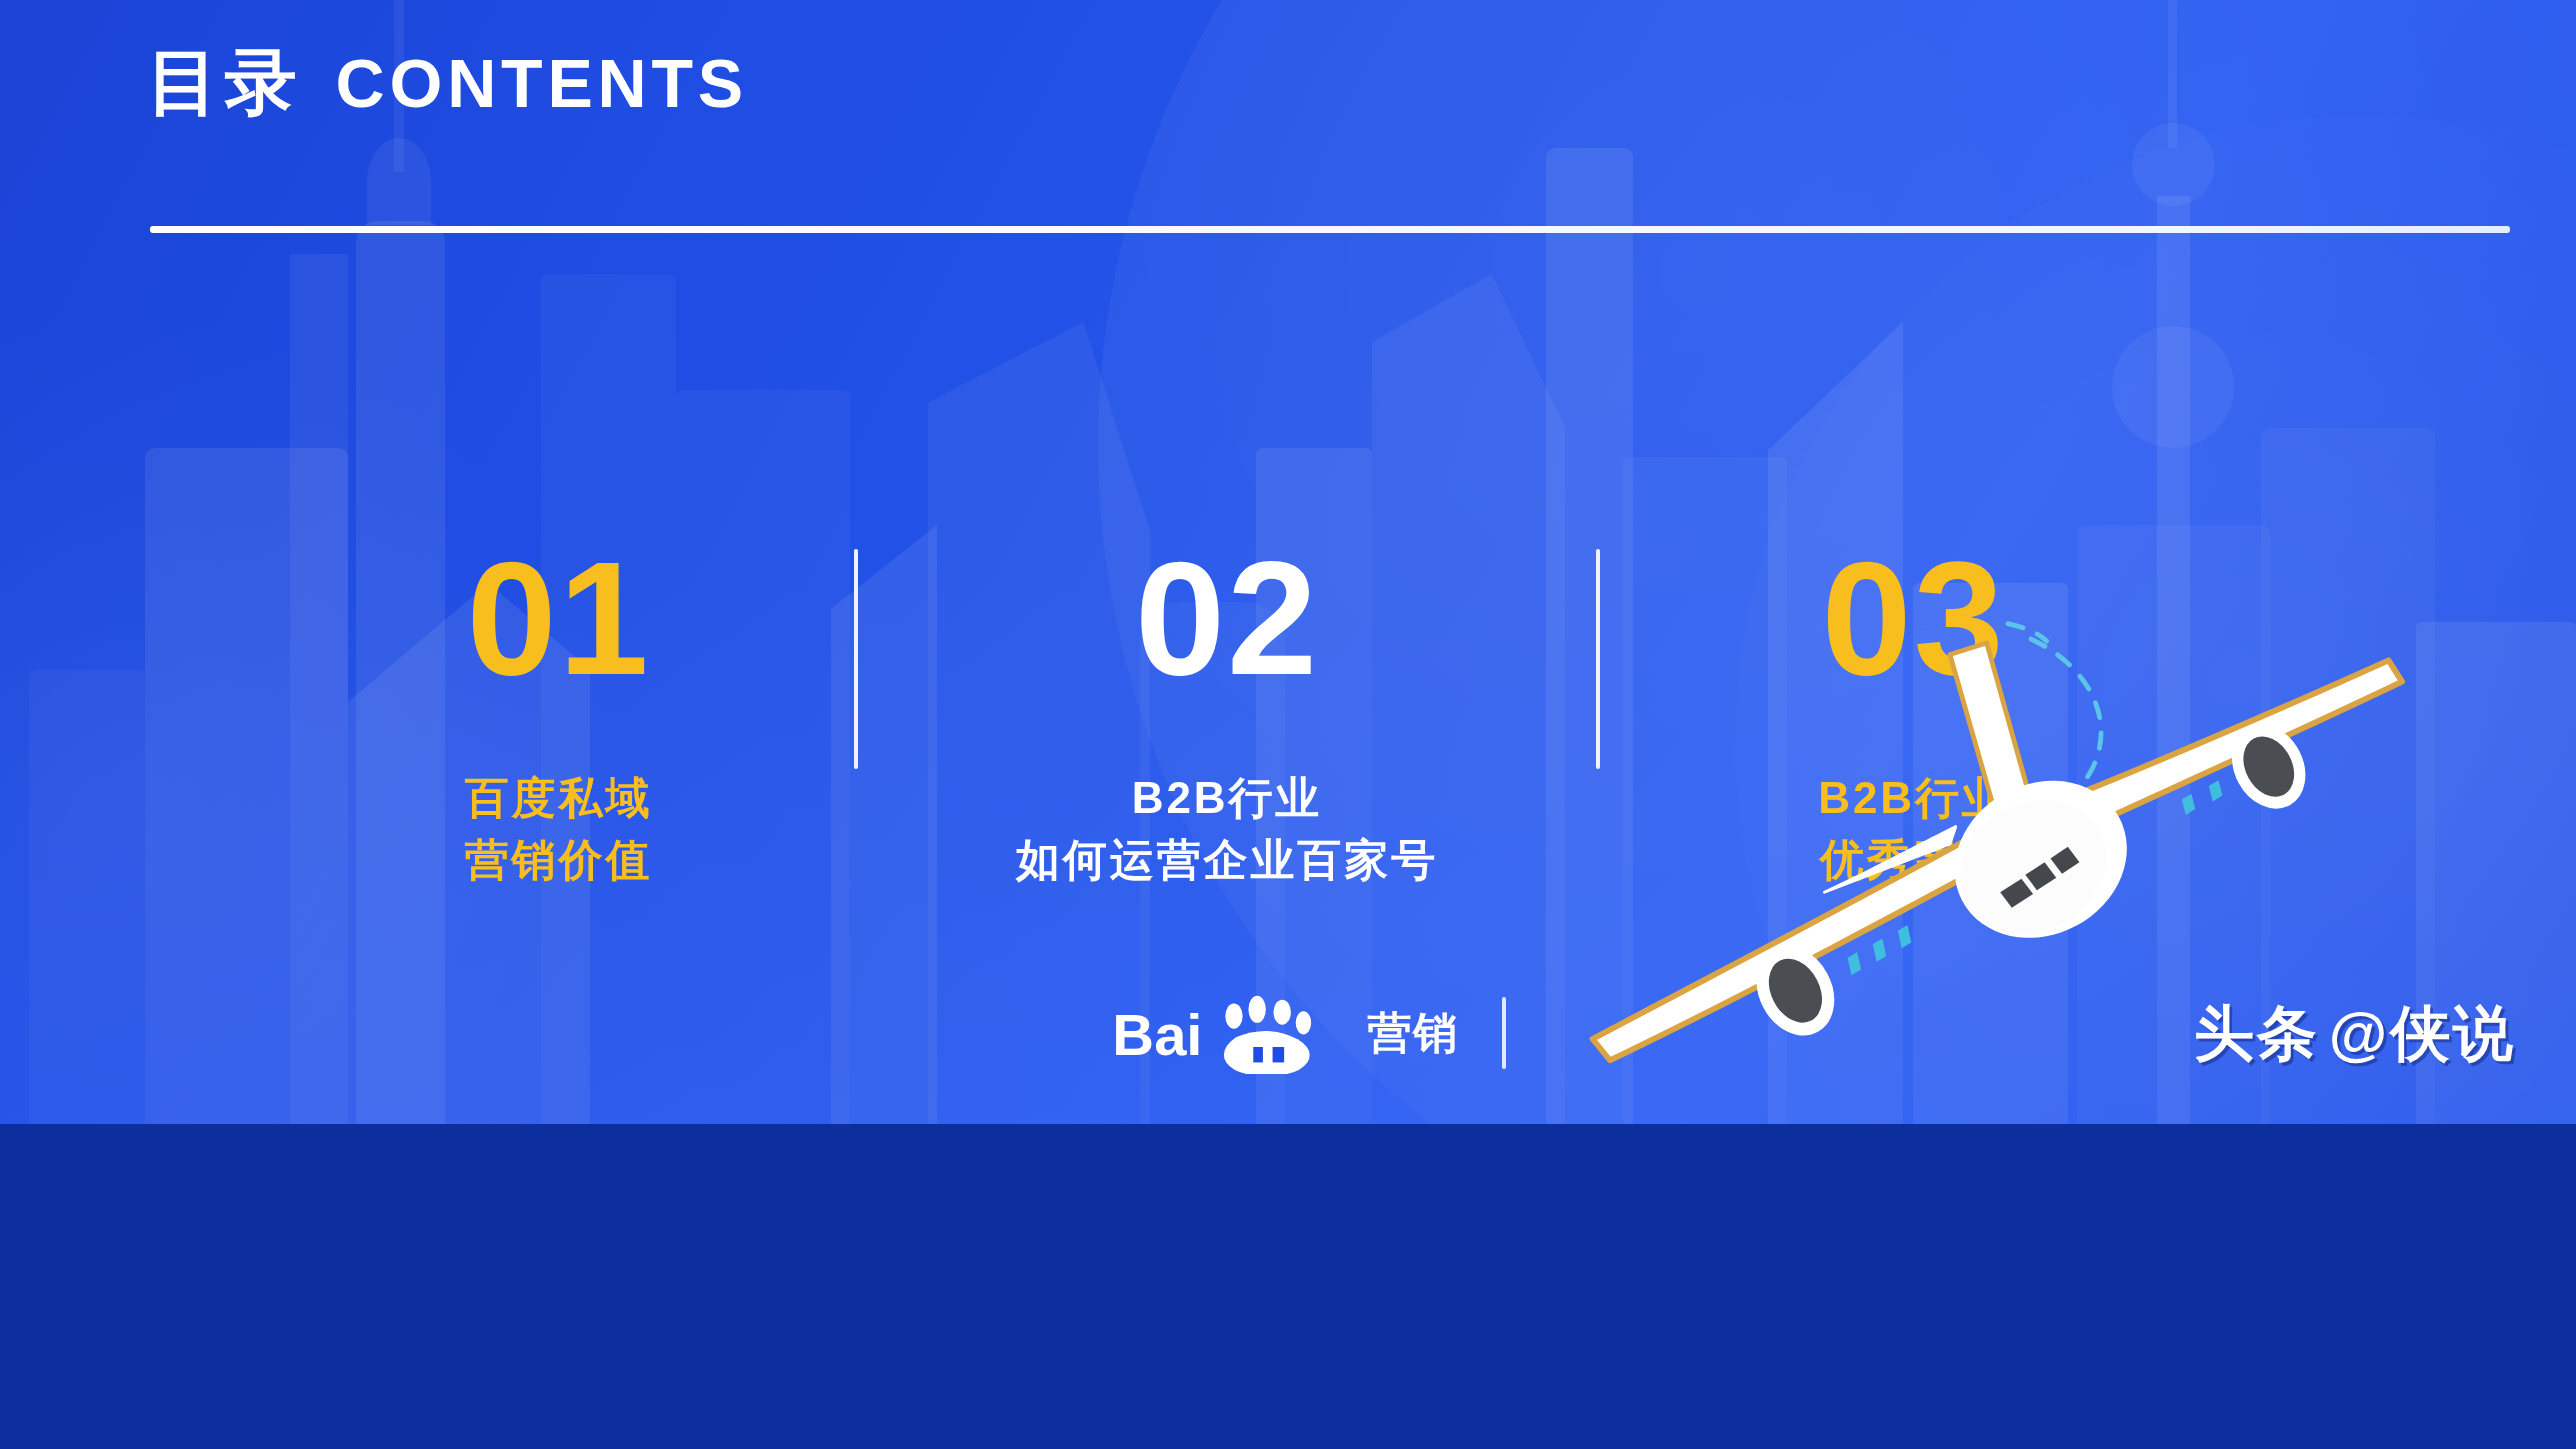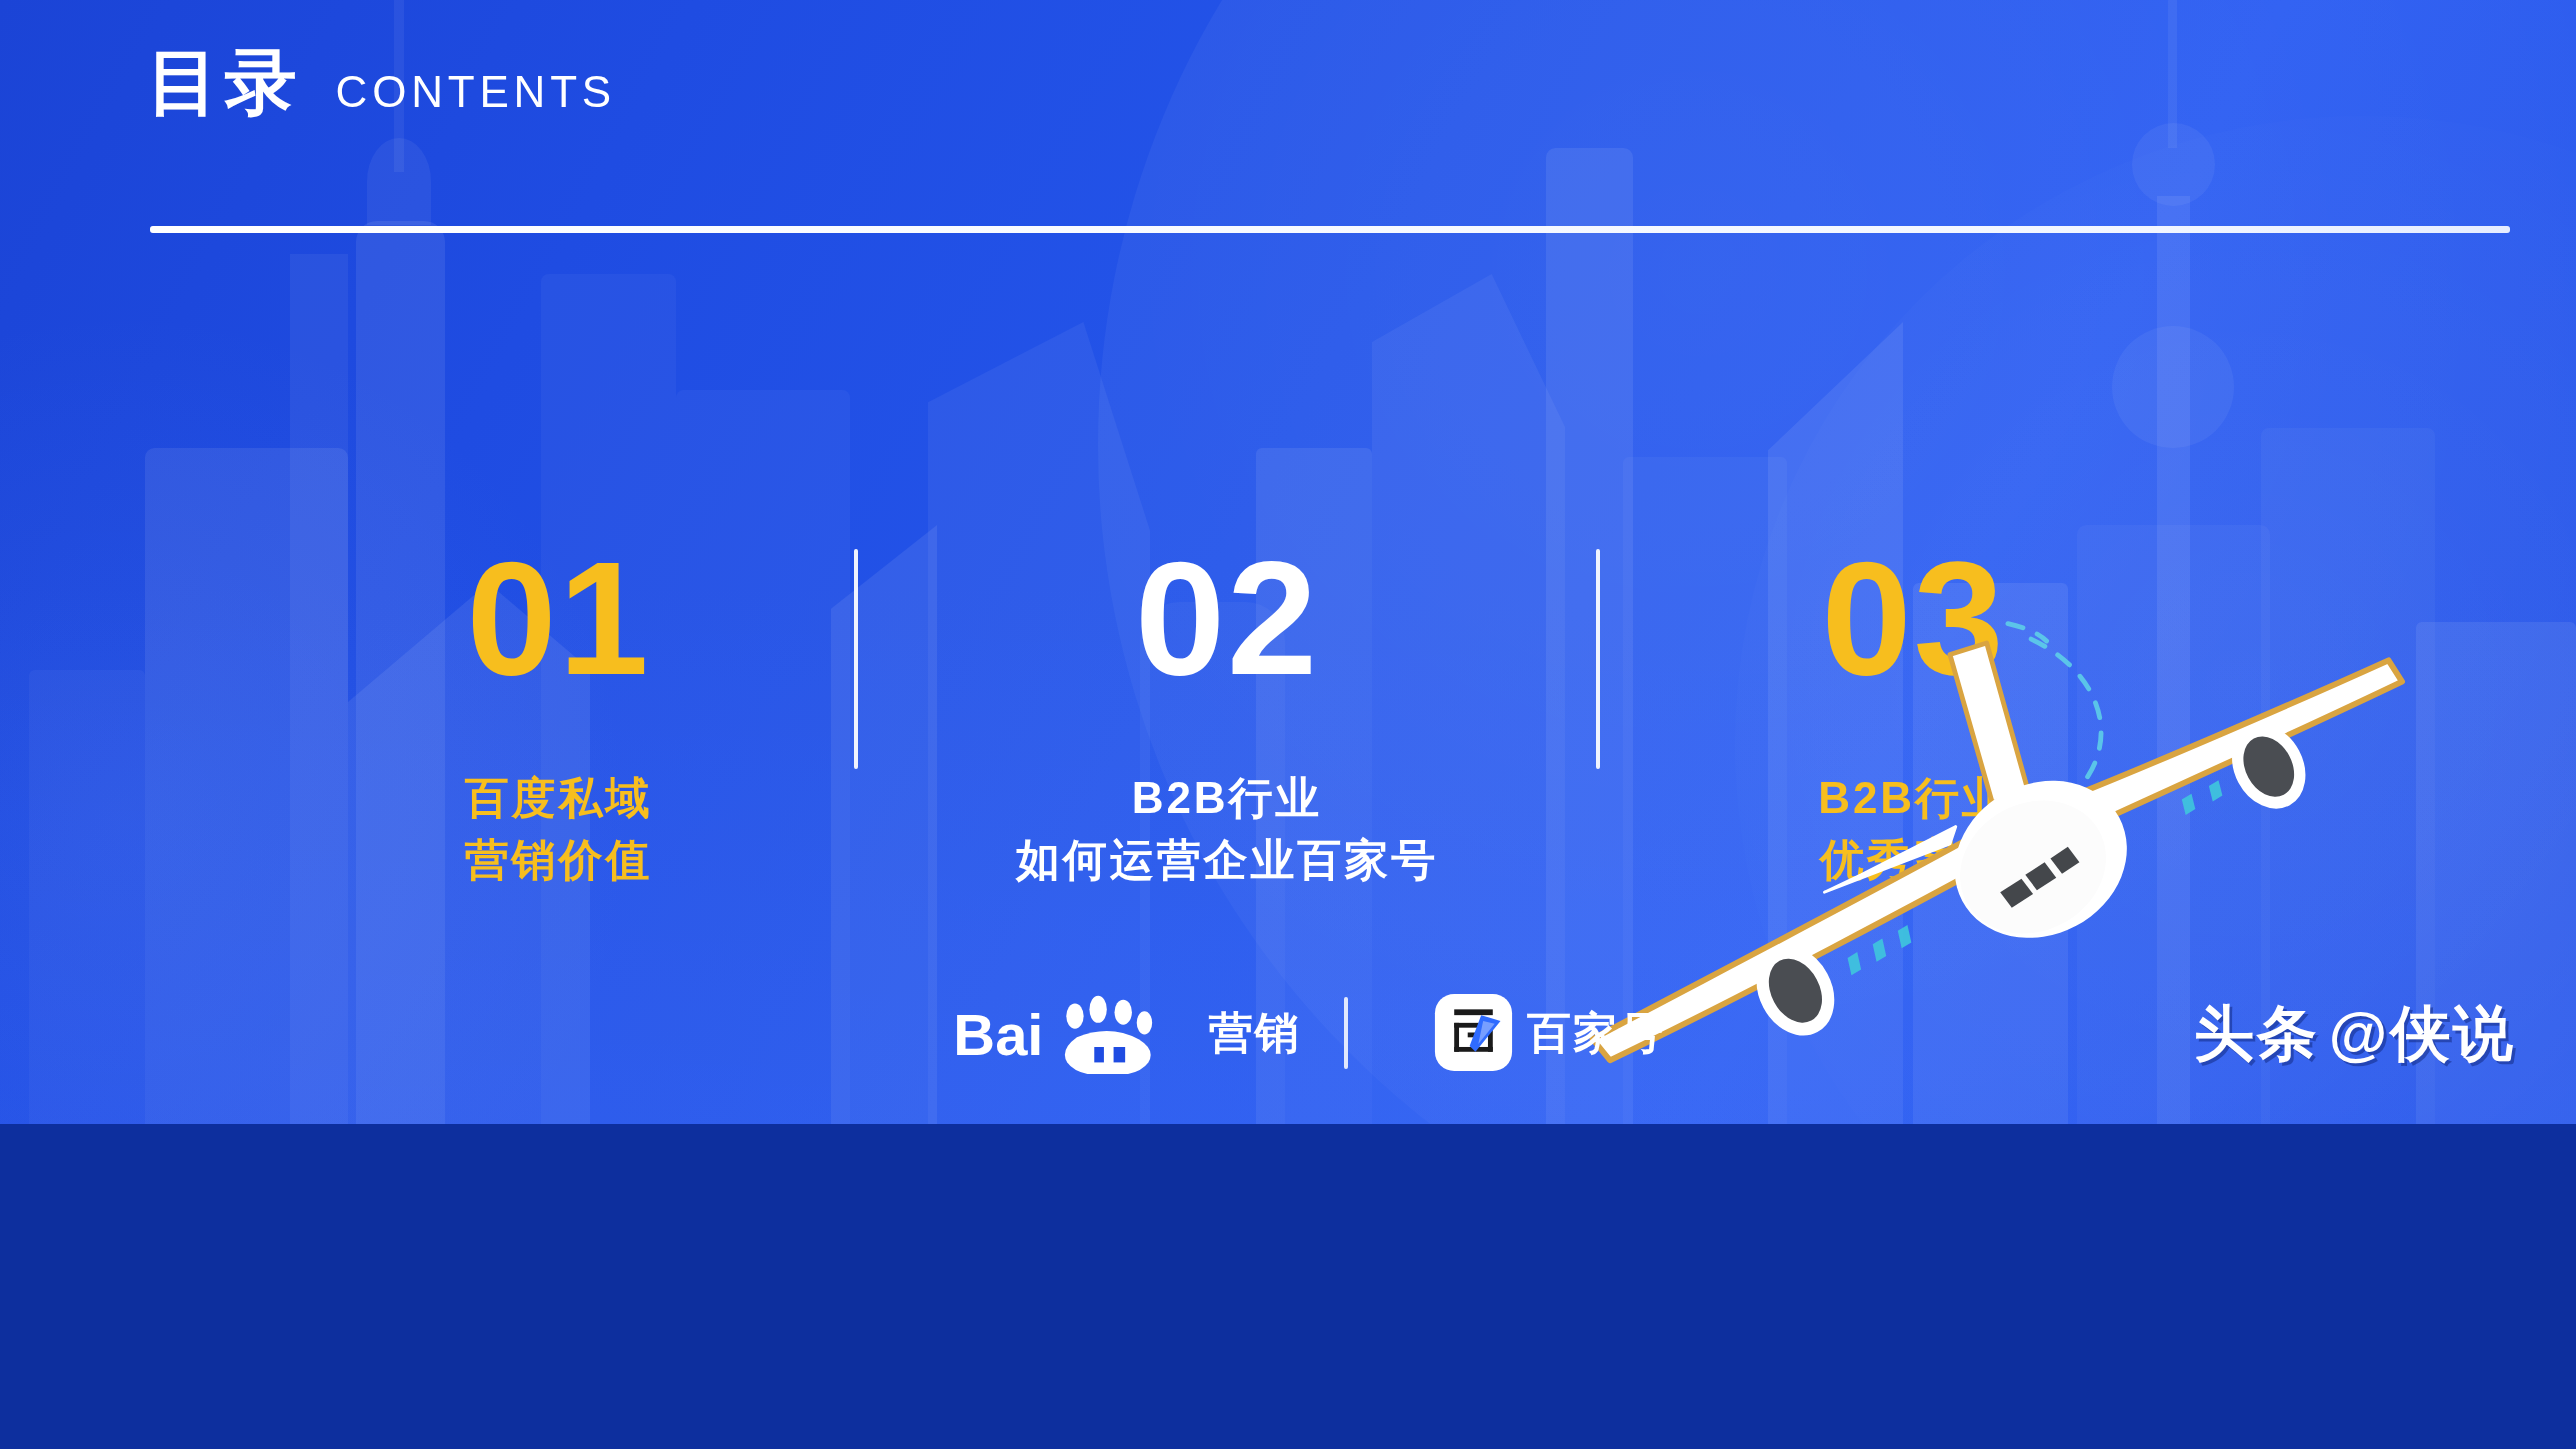--- a/index.html
+++ b/index.html
@@ -60,21 +60,21 @@
   .title-row{
     position:absolute;left:147px;top:46px;
     display:flex;align-items:baseline;gap:33px;
     color:#ffffff;white-space:nowrap;
   }
   .title-cn{
     font-size:72px;font-weight:700;letter-spacing:5.8px;
     line-height:1;color:#ffffff;
   }
   .title-en{
-    font-size:44px;font-weight:400;letter-spacing:4.8px;
+    font-size:68px;font-weight:700;letter-spacing:4.8px;
     line-height:1;color:#ffffff;
   }
   .title-rule{
     position:absolute;left:150px;top:226px;
     width:2360px;height:6.8px;border-radius:2.9px;
     background:linear-gradient(to right,#ffffff,#f2f6ff 85%,#e6edff);
   }
 
   
   .toc{
@@ -269,36 +269,20 @@
           <g fill="#1f4ce2">
             <path d="M146 58 h10 v16 h-10 Z"></path>
             <path d="M166 58 h12 v16 h-12 Z"></path>
           </g>
         </svg>
         <span class="brand-text">营销</span>
       </div>
 
       <div class="brand-sep"></div>
 
-      <div class="brand">
-        <svg width="81" height="81" viewBox="0 0 84 84" xmlns="http://www.w3.org/2000/svg">
-          <rect x="2" y="2" width="80" height="80" rx="20" fill="#ffffff"></rect>
-          <g fill="#1a1a1a">
-            <rect x="22" y="18" width="40" height="6"></rect>
-            <rect x="22" y="32" width="40" height="5"></rect>
-            <rect x="22" y="32" width="5" height="30"></rect>
-            <rect x="57" y="32" width="5" height="30"></rect>
-            <rect x="22" y="57" width="40" height="5"></rect>
-            <rect x="36" y="42" width="12" height="5"></rect>
-          </g>
-          <path d="M50 24 L70 30 L44 62 L38 56 Z" fill="#2f6bff"></path>
-          <path d="M52 30 L64 33 L47 54 Z" fill="#ffffff" opacity=".35"></path>
-        </svg>
-        <span class="brand-text">百家号</span>
-      </div>
 
     </div>
   </div>
 
   <div class="watermark">
     <span>头条</span>
     <span>@侠说</span>
   </div>
 
 </div>

